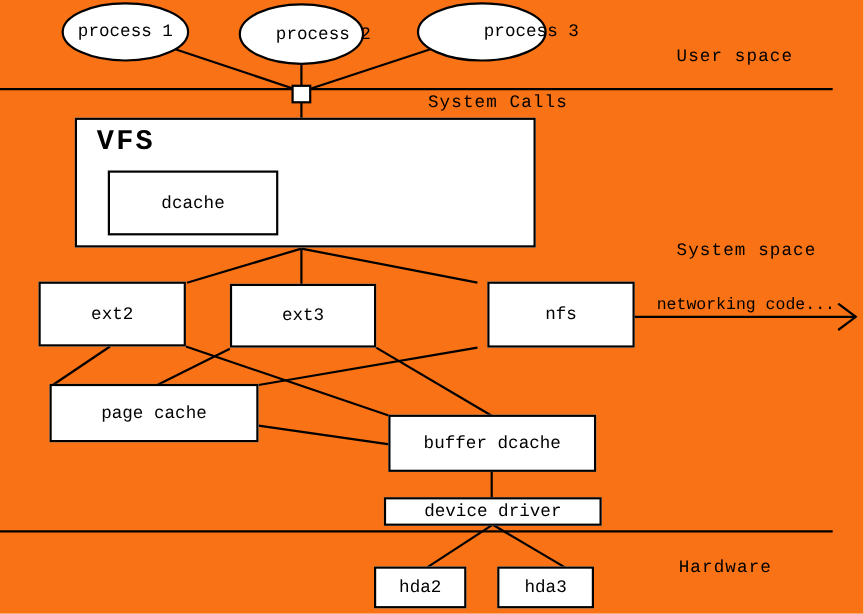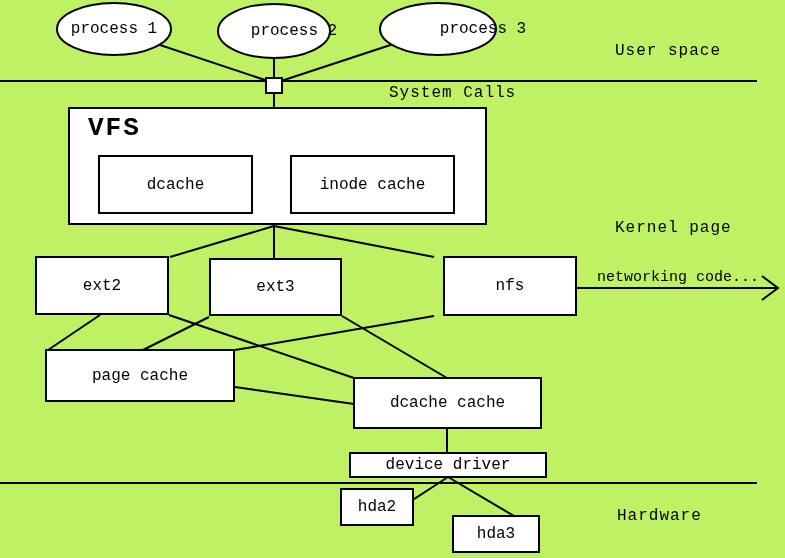--- a/index.html
+++ b/index.html
@@ -1,17 +1,17 @@
 <!DOCTYPE html>
 <html><head>
 <meta charset="utf-8">
 <style>
   html,body{margin:0;padding:0;background:#ffffff;}
   .stage{
-    position:relative;width:785px;height:558px;background:#bef264;overflow:hidden;
+    position:relative;width:785px;height:558px;background:#f97316;overflow:hidden;
     font-family:"Liberation Mono","DejaVu Sans Mono",monospace;color:#000;
   }
   .wires{position:absolute;left:0;top:0;}
   .box{
     position:absolute;box-sizing:border-box;border:2px solid #000;background:#fff;
     display:flex;align-items:center;justify-content:center;
     font-size:16px;white-space:nowrap;
   }
   .vfs-title{
     position:absolute;left:18px;top:4px;font-size:26px;font-weight:bold;letter-spacing:2px;
@@ -63,54 +63,51 @@
 
     <rect x="266" y="78" width="16" height="15" fill="#fff" stroke="#000" stroke-width="2"></rect>
   </svg>
 
   <div class="elabel" style="left:57px;top:20px;width:114px;">process 1</div>
   <div class="elabel" style="left:218px;top:22px;width:112px;padding-left:20px;">process 2</div>
   <div class="elabel" style="left:380px;top:20px;width:116px;padding-left:45px;">process 3</div>
 
   <div class="flabel" style="left:615px;top:42px;">User space</div>
   <div class="flabel" style="left:389px;top:84px;">System Calls</div>
-  <div class="flabel" style="left:615px;top:219px;">Kernel page</div>
+  <div class="flabel" style="left:615px;top:219px;">System space</div>
   <div class="flabel small" style="left:597px;top:269px;">networking code...</div>
   <div class="flabel" style="left:617px;top:507px;">Hardware</div>
 
   <div class="box" style="left:68px;top:107px;width:419px;height:118px;">
     <span class="vfs-title">VFS</span>
   </div>
   <div class="box" style="left:98px;top:155px;width:155px;height:59px;">
     <span>dcache</span>
-  </div>
-  <div class="box" style="left:290px;top:155px;width:165px;height:59px;">
-    <span>inode cache</span>
   </div>
 
   <div class="box" style="left:35px;top:256px;width:134px;height:59px;">
     <span>ext2</span>
   </div>
   <div class="box" style="left:209px;top:258px;width:133px;height:58px;">
     <span>ext3</span>
   </div>
   <div class="box" style="left:443px;top:256px;width:134px;height:60px;text-align:center;">
     <span>nfs</span>
   </div>
 
   <div class="box" style="left:45px;top:349px;width:190px;height:53px;">
     <span>page cache</span>
   </div>
   <div class="box" style="left:353px;top:377px;width:189px;height:52px;">
-    <span>dcache cache</span>
+    <span>buffer dcache</span>
   </div>
 
   <div class="box" style="left:349px;top:452px;width:198px;height:26px;">
     <span>device driver</span>
   </div>
-  <div class="box" style="left:340px;top:488px;width:74px;height:38px;font-family:Liberation Mono, monospace;">
+  <div class="box" style="left:340px;top:515px;width:84px;height:38px;font-family:Liberation Mono, monospace;">
     <span>hda2</span>
   </div>
   <div class="box" style="left:452px;top:515px;width:88px;height:38px;">
     <span>hda3</span>
   </div>
 
 </div>
 
 </body></html>

